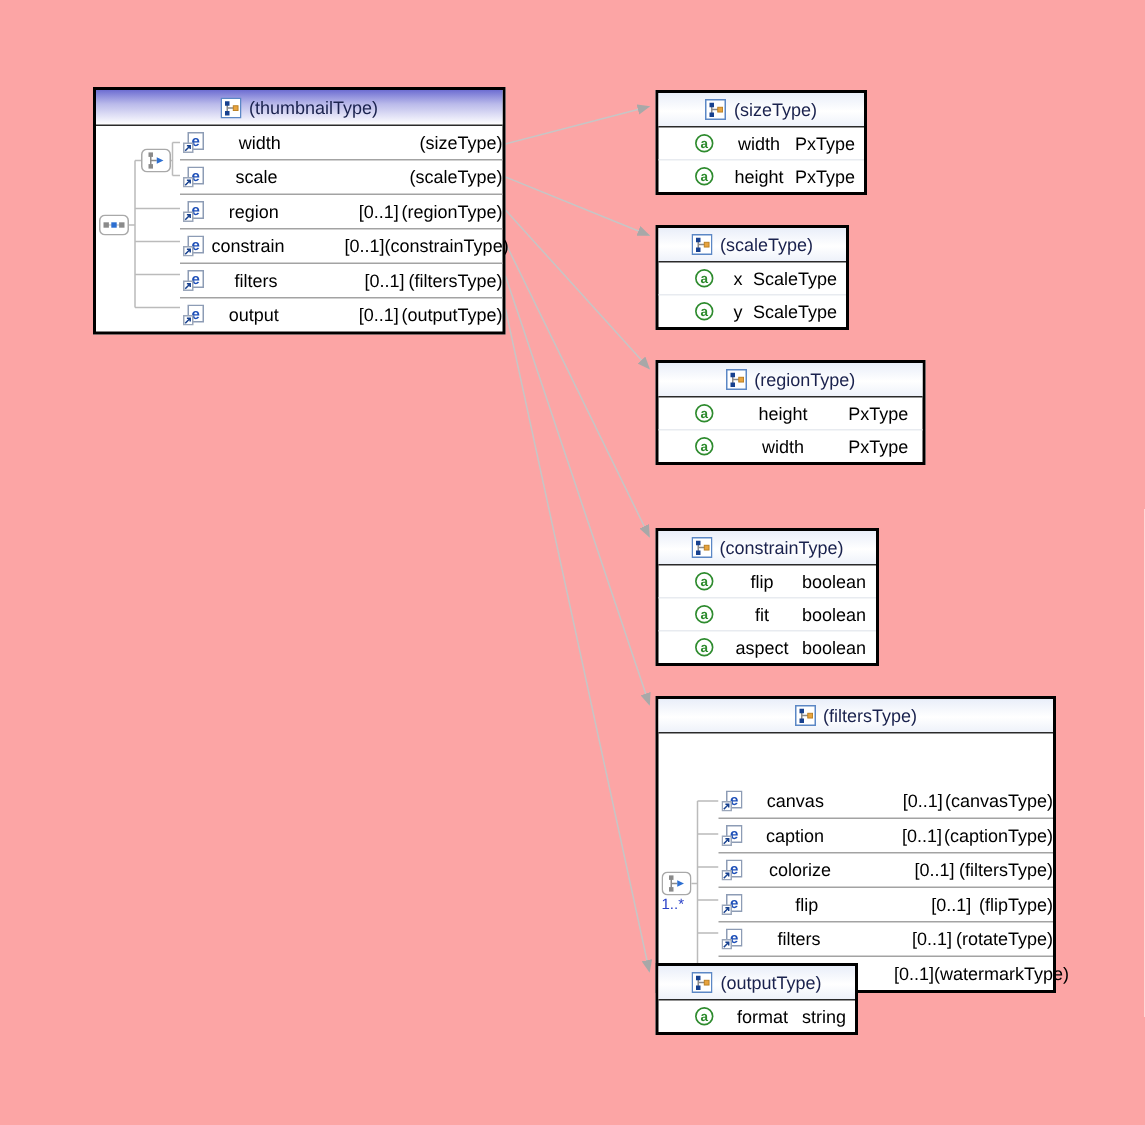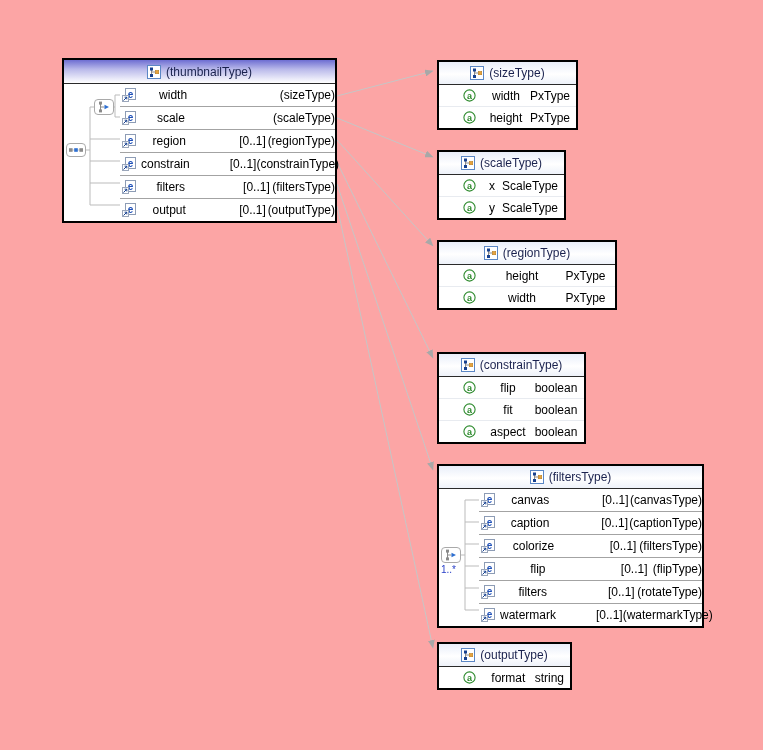--- a/index.html
+++ b/index.html
@@ -9,21 +9,21 @@
   .tbox{position:absolute;border:2px solid #000;background:#fff;z-index:2;box-sizing:border-box;}
   .hdr{display:flex;align-items:center;justify-content:center;gap:5px;height:22px;
        border-bottom:1px solid #2a2a2a;background:linear-gradient(180deg,#e9eef9 0%,#ffffff 55%,#eef2fa 100%);
        color:#1a224e;white-space:nowrap;}
   .main .hdr{height:23px;background:linear-gradient(180deg,#6e6ed2 0%,#b9b9ea 40%,#ffffff 100%);}
   .body{position:relative;}
   .tree{position:absolute;left:0;top:0;pointer-events:none;}
   .comp{position:absolute;}
   .rows{position:relative;}
   .main .rows{margin-left:56px;}
-  .fbox .rows{margin-left:40px;}
+  .fbox .rows{margin-left:40px;margin-top:34px;}
   .row{display:flex;align-items:center;height:22px;white-space:nowrap;}
   .row + .row{border-top:1px solid #a3a3a3;}
   .row .ic{margin:0 5px 0 2px;flex:none;display:flex;}
   .nm{width:71px;}
   .f-nm{width:78px;}
   .cd{width:38px;padding-left:40px;}
   .tp{flex:1;}
   .arow{display:flex;align-items:center;height:21px;padding:0 6px 0 24px;white-space:nowrap;}
   .arow + .arow{border-top:1px solid #e8ebf0;}
   .arow .ic{margin-right:6px;flex:none;display:flex;}

